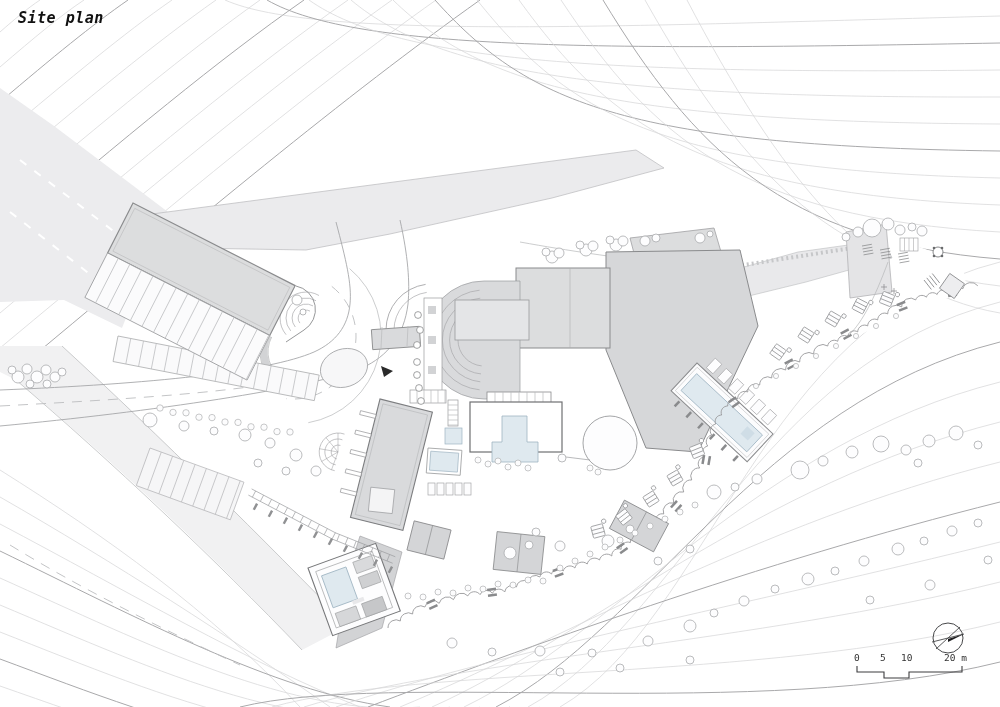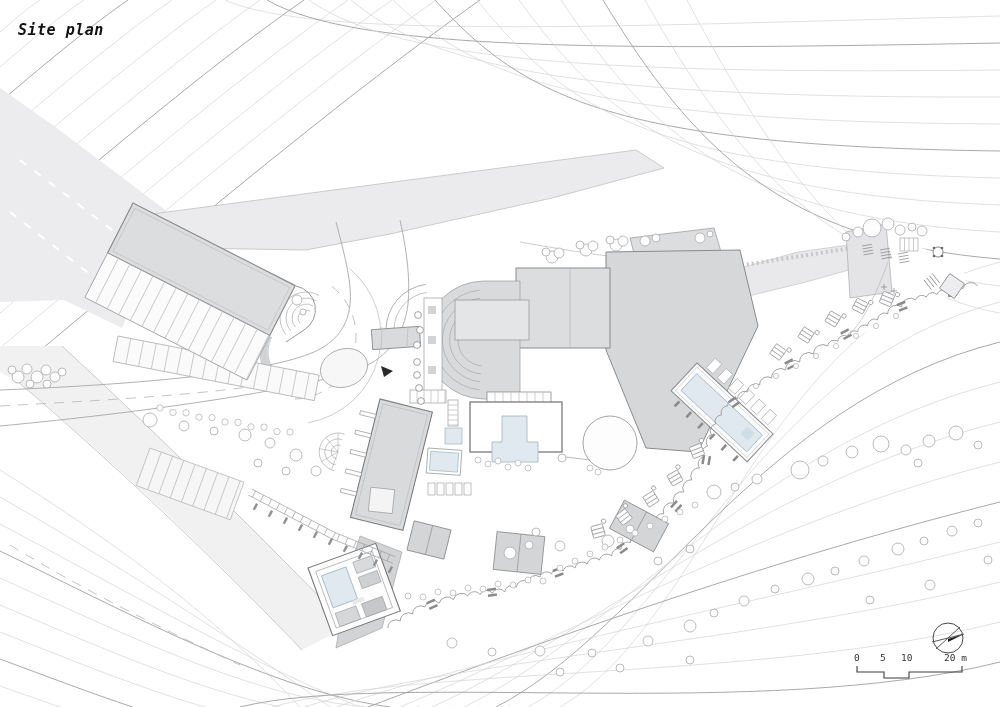--- a/index.html
+++ b/index.html
@@ -1,19 +1,19 @@
 <!DOCTYPE html>
 <html><head>
 <meta charset="utf-8">
 <style>
   html,body{margin:0;padding:0;background:#fff;}
   .canvas{position:relative;width:1000px;height:707px;background:#fff;overflow:hidden;
           font-family:"DejaVu Sans","Liberation Sans",sans-serif;}
   .title{position:absolute;left:18px;top:9px;font:italic 700 15px "DejaVu Sans Mono",monospace;
-         letter-spacing:.5px;color:#111;white-space:pre;margin-top:12px;}
+         letter-spacing:.5px;color:#111;white-space:pre;}
   svg{position:absolute;left:0;top:0;}
   .cl{stroke:#d7d7d8;stroke-width:.75;fill:none}
   .cd{stroke:#a9a9ab;stroke-width:1;fill:none}
   .rl{stroke:#a2a3a5;stroke-width:.85;fill:none}
   .rl2{stroke:#b6b7b9;stroke-width:.7;fill:none}
   .dash{stroke:#bcbdbf;stroke-width:.9;fill:none;stroke-dasharray:10 8}
   .tree{fill:#fdfdfe;stroke:#aaabad;stroke-width:.8}
   .shrub{fill:#fcfcfd;stroke:#b0b1b3;stroke-width:.7}
   .chair rect,.chair line,.chair circle{fill:#fdfdfe;stroke:#98999b;stroke-width:.8}
   .cab{fill:#d4d5d7;stroke:#87888a;stroke-width:.8}

